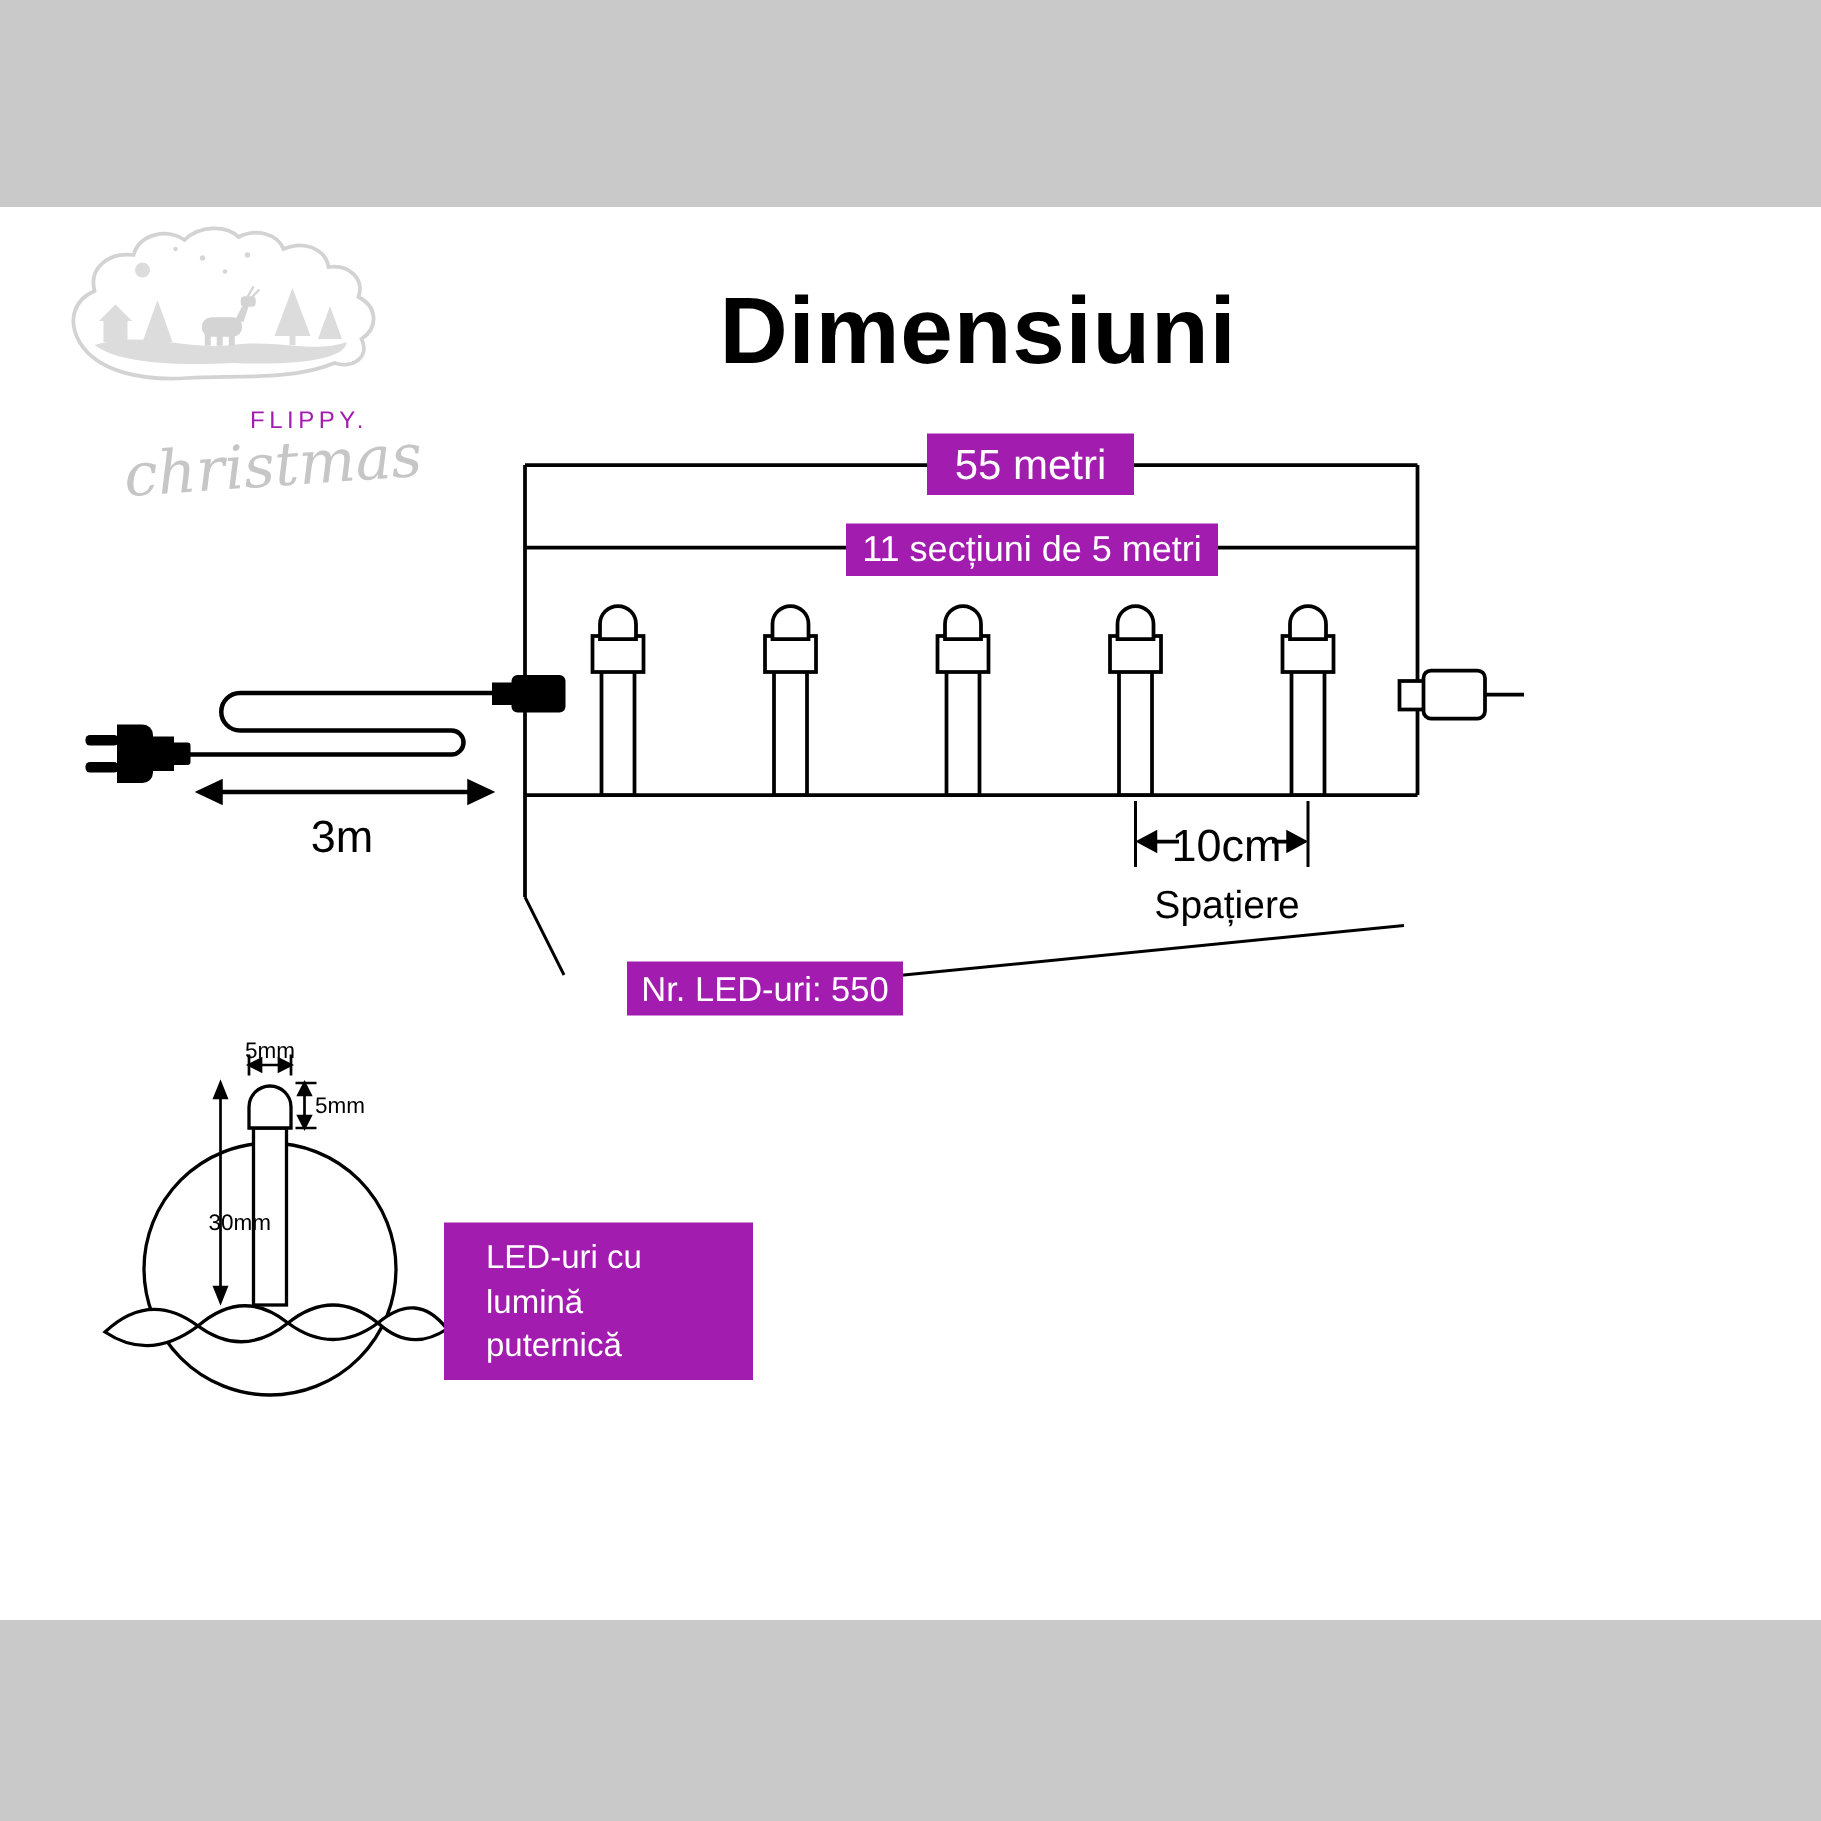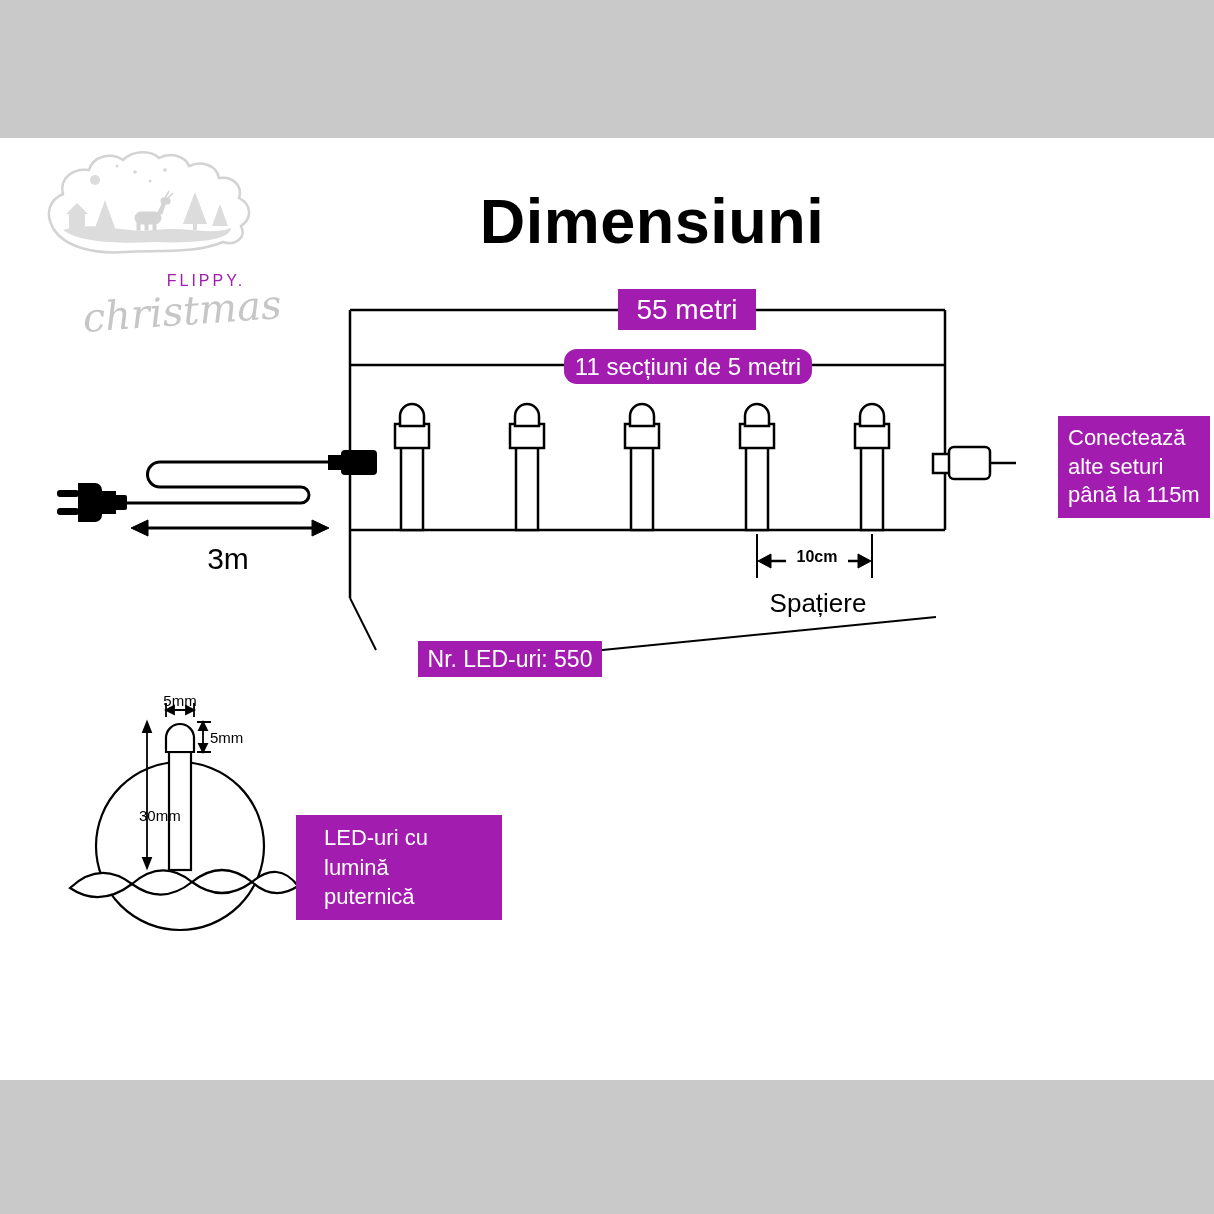--- a/index.html
+++ b/index.html
@@ -9,29 +9,29 @@
   .panel { position:absolute; left:0; top:138px; width:1214px; height:942px; background:#ffffff; }
   .overlay { position:absolute; left:0; top:0; pointer-events:none; }
   .abs { position:absolute; }
 
   .page-title { left:0; top:185px; width:100%; text-align:center;
                 font-size:63px; font-weight:600; letter-spacing:0.5px;margin-left:45px; }
 
   .black-label { position:absolute; background:#a21caf; color:#fff;
                  display:flex; align-items:center; justify-content:center; text-align:center;margin-left:40px; }
   .lbl-55       { left:578px; top:289px; width:138px; height:41px; font-size:28px; }
-  .lbl-sections { left:524px; top:349px; width:248px; height:35px; font-size:24px;border-radius:13px; }
+  .lbl-sections { left:524px; top:349px; width:248px; height:35px; font-size:24px; }
   .lbl-ledcount { left:378px; top:641px; width:184px; height:36px; font-size:23px; }
   .lbl-connect  { left:1018px; top:416px; width:152px; padding:8px 10px; font-size:22px;
                   line-height:1.3; text-align:left; justify-content:flex-start; }
   .lbl-callout  { left:256px; top:815px; width:206px; padding:8px 28px; font-size:22px;
                   line-height:1.35; text-align:left; justify-content:flex-start; }
 
   .lbl-3m       { left:168px; top:542px; width:120px; text-align:center; font-size:30px; }
-  .lbl-10cm     { left:781px; top:548px; width:72px;  text-align:center; font-size:16px;font-weight:bold; }
+  .lbl-10cm     { left:781px; top:548px; width:72px;  text-align:center; font-size:30px; }
   .lbl-spatiere { left:752px; top:588px; width:132px; text-align:center; font-size:26px; }
   .lbl-marimea  { left:60px;  top:660px; font-size:27px; }
   .lbl-5mm-top   { left:154px; top:692px; width:52px; text-align:center; font-size:15px; }
   .lbl-5mm-right { left:210px; top:729px; font-size:15px; }
   .lbl-30mm      { left:94px;  top:807px; font-size:15px;margin-left:45px; }
   .footnote { left:0; top:990px; width:100%; text-align:center; font-size:28px; }
 
   .logo-flippy { left:148px; top:272px; width:116px; text-align:center;
                  font-size:16px; letter-spacing:3px; color:#a21caf; }
   .logo-script { left:80px; top:288px; width:204px; text-align:center;
@@ -151,21 +151,20 @@
   </svg>
 
   <div class="abs logo-flippy">FLIPPY.</div>
   <div class="abs logo-script">christmas</div>
 
   <div class="abs page-title">Dimensiuni</div>
 
   <div class="black-label lbl-55">55 metri</div>
   <div class="black-label lbl-sections">11 secțiuni de 5 metri</div>
   <div class="black-label lbl-ledcount">Nr. LED-uri: 550</div>
-  <div class="black-label lbl-connect">Conectează alte seturi până la 115m</div>
   <div class="black-label lbl-callout">LED-uri cu lumină puternică</div>
 
   <div class="abs lbl-3m">3m</div>
   <div class="abs lbl-10cm">10cm</div>
   <div class="abs lbl-spatiere">Spațiere</div>
 
   <div class="abs lbl-5mm-top">5mm</div>
   <div class="abs lbl-5mm-right">5mm</div>
   <div class="abs lbl-30mm">30mm</div>
 

